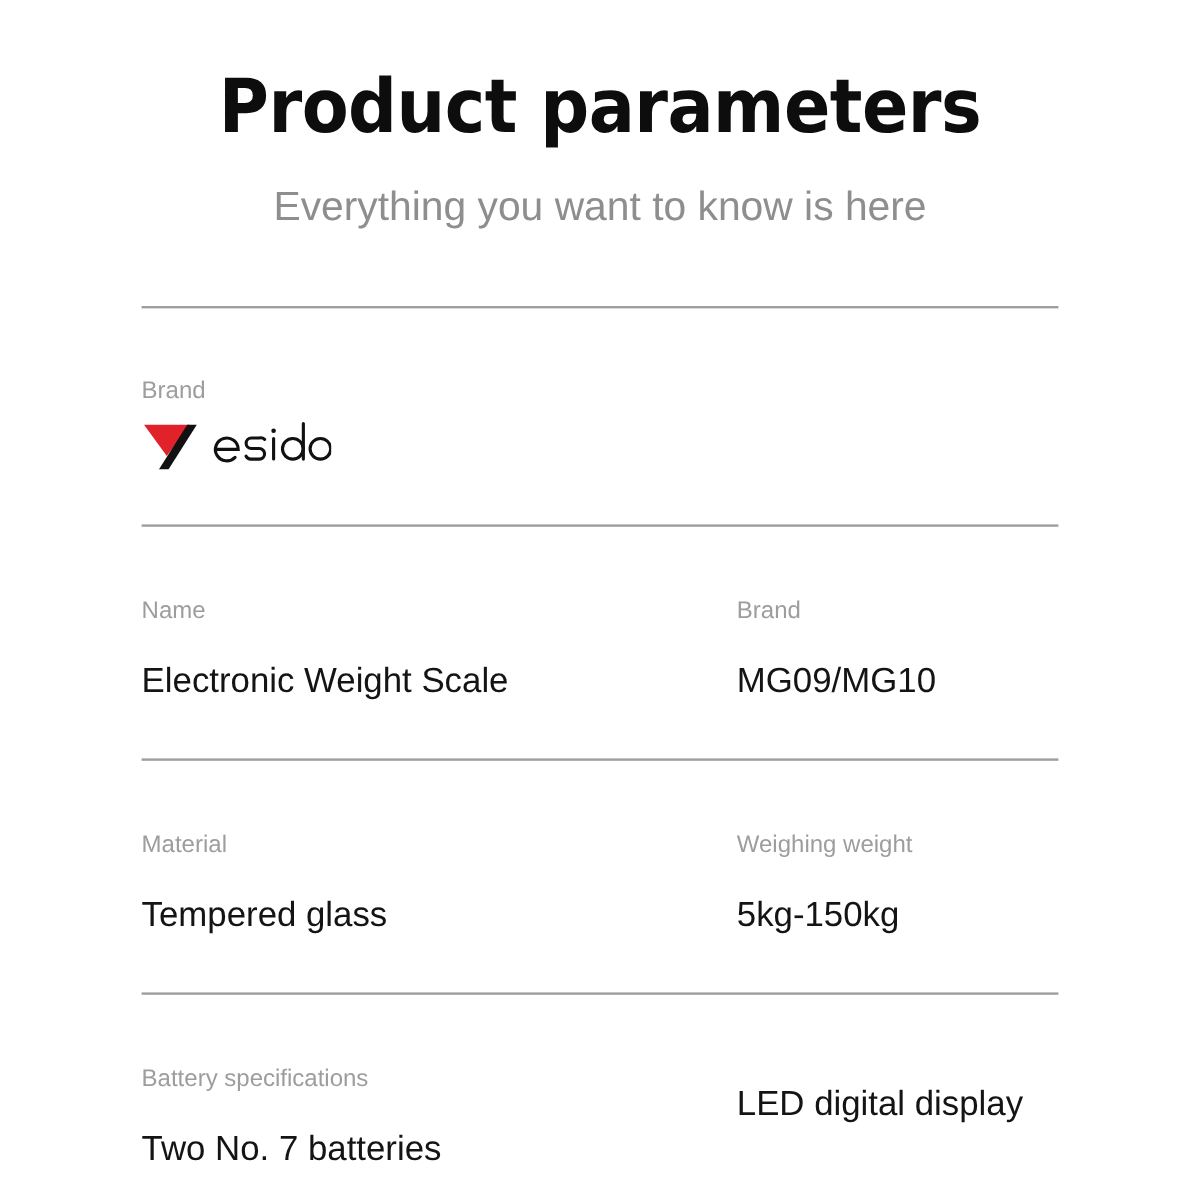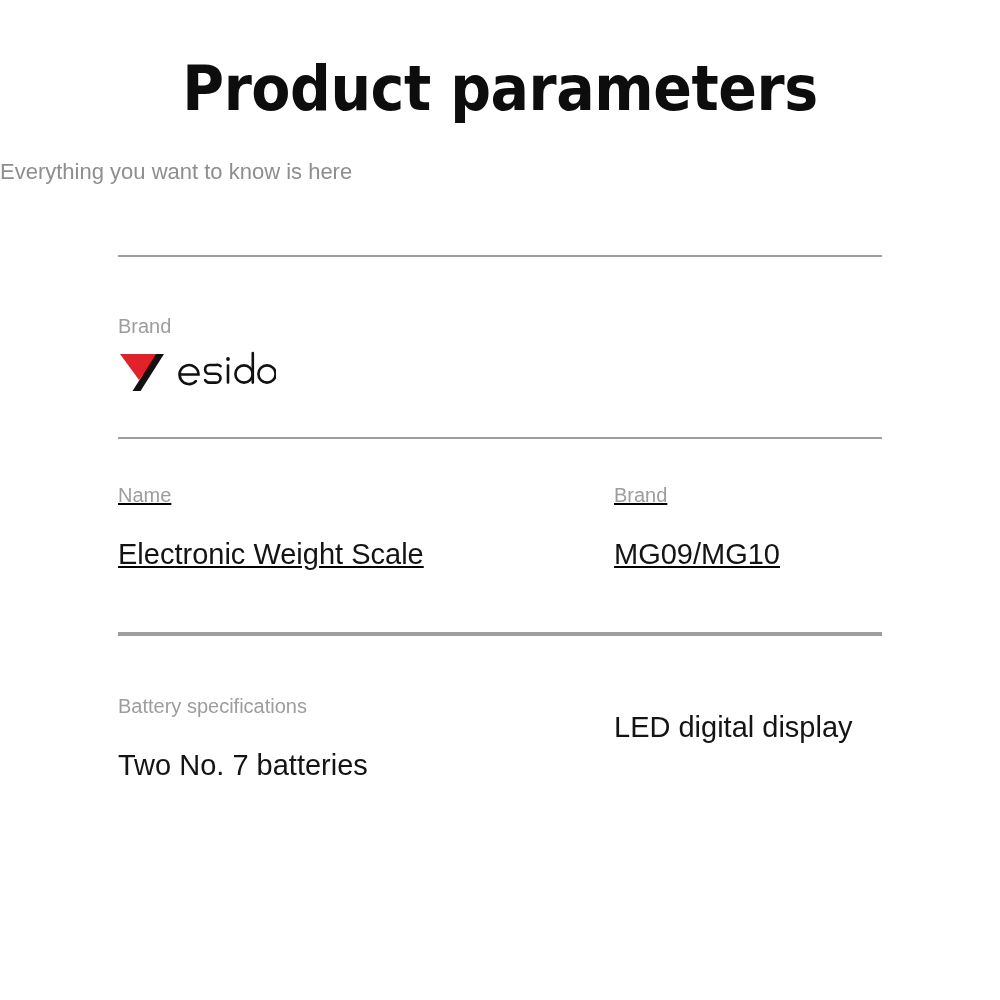--- a/index.html
+++ b/index.html
@@ -38,21 +38,22 @@
     transform: scaleX(0.92);
     transform-origin: center top;
     white-space: nowrap;
   }
 
   .page-subtitle {
     position: absolute;
     top: 150px;
     left: 0;
     width: 1000px;
-    font-size: 22px;
+    text-align: center;
+    font-size: 34px;
     line-height: 44px;
     color: #8e8e8e;
     font-weight: 400;
     white-space: nowrap;
   }
 
   
   .spec-table {
     position: absolute;
     left: 118px;
@@ -68,21 +69,21 @@
     margin: 0;
   }
 
   .spec-row {
     display: flex;
     flex-direction: row;
     align-items: flex-start;
     box-sizing: border-box;
   }
   .spec-row.brand-row { height: 180px; padding-top: 50px; }
-  .spec-row.pair-row  { height: 193px; padding-top: 37px; text-decoration: underline; }
+  .spec-row.pair-row  { height: 193px; padding-top: 51px; }
   .spec-row.last-row  { height: 180px; padding-top: 51px; }
 
   .spec-cell {
     box-sizing: border-box;
   }
   .spec-cell.col-left  { width: 496px; }
   .spec-cell.col-right { width: 268px; }
 
   .spec-label {
     font-size: 20px;
@@ -153,20 +154,30 @@
         <div class="spec-value">Electronic Weight Scale</div>
       </div>
       <div class="spec-cell col-right">
         <div class="spec-label">Brand</div>
         <div class="spec-value">MG09/MG10</div>
       </div>
     </div>
 
     <hr class="divider">
 
+    <div class="spec-row pair-row">
+      <div class="spec-cell col-left">
+        <div class="spec-label">Material</div>
+        <div class="spec-value">Tempered glass</div>
+      </div>
+      <div class="spec-cell col-right">
+        <div class="spec-label">Weighing weight</div>
+        <div class="spec-value">5kg-150kg</div>
+      </div>
+    </div>
 
     <hr class="divider">
 
     <div class="spec-row last-row">
       <div class="spec-cell col-left">
         <div class="spec-label">Battery specifications</div>
         <div class="spec-value">Two No. 7 batteries</div>
       </div>
       <div class="spec-cell col-right">
         <div class="spec-value">LED digital display</div>

